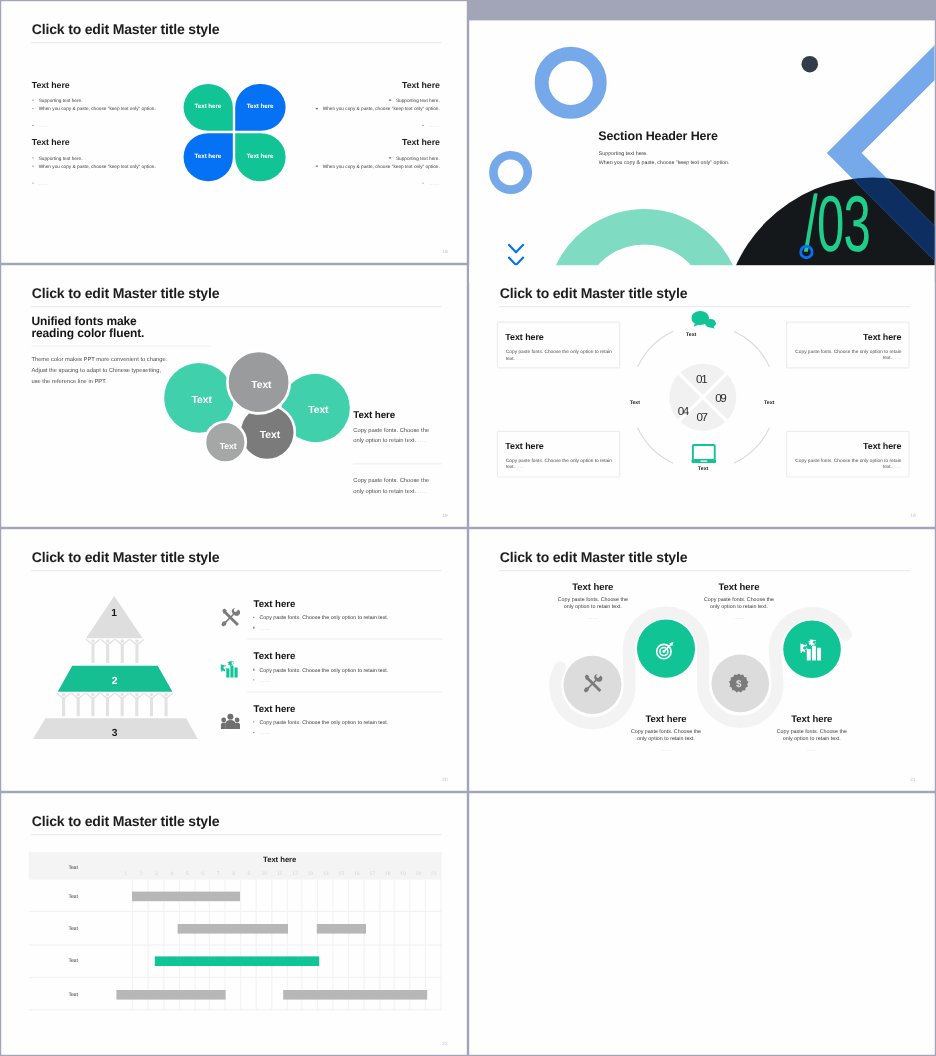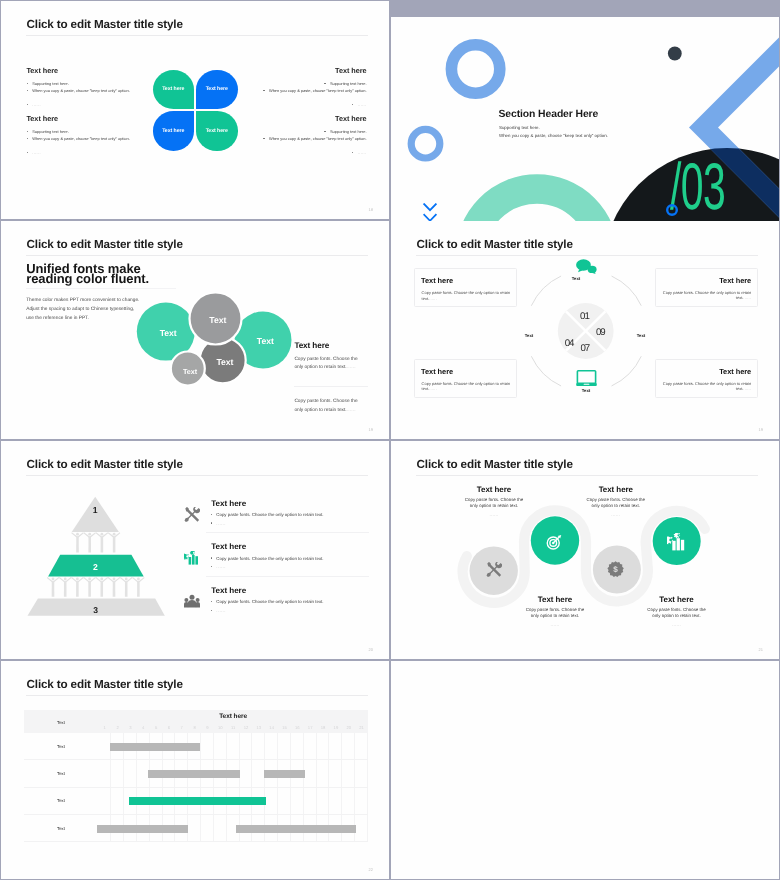--- a/index.html
+++ b/index.html
@@ -35,21 +35,21 @@
   .s2svg{position:absolute;left:0;top:0;}
   .s2head{position:absolute;left:107.5px;top:92px;font-size:10.4px;font-weight:bold;color:#1a1a1a;letter-spacing:-0.1px}
   .s2sub{position:absolute;font-size:4.4px;color:#3b3b3b;white-space:nowrap}
   .s2sub1{left:108px;top:107.5px}
   .s2sub2{left:108px;top:116.2px}
   .s2chev{position:absolute;left:32.4px;top:185.8px;}
   .s2num{position:absolute;left:279px;top:143.5px;font-size:66px;font-weight:300;color:#1fce8b;letter-spacing:-1px;line-height:50px;transform:scaleX(0.62);transform-origin:0 0;}
   .s2dot{position:absolute;left:275.1px;top:186.8px}
 
   
-  .s3lead{position:absolute;left:25.2px;top:43px;font-size:13px;font-weight:bold;color:#151515;line-height:10.3px;letter-spacing:-0.1px}
+  .s3lead{position:absolute;left:25.2px;top:43px;font-size:10px;font-weight:bold;color:#151515;line-height:10.3px;letter-spacing:-0.1px}
   .s3rule{position:absolute;left:25px;top:66.5px;width:150px;height:1px;background:#f3f3f5}
   .s3body{position:absolute;left:25.2px;top:74.5px;font-size:4.81px;color:#4a4a4a;line-height:9px;white-space:nowrap}
   .s3svg{position:absolute;left:0;top:0}
   .s3lbl{position:absolute;width:60px;text-align:center;font-size:8.63px;font-weight:bold;color:#fff;letter-spacing:-0.05px;line-height:9px}
   .s3lbl-sm{font-size:7.2px}
   .s3head{position:absolute;left:293.4px;top:119.5px;font-size:8.18px;font-weight:bold;color:#151515;letter-spacing:-0.1px}
   .s3txt{position:absolute;left:293.4px;font-size:4.81px;color:#4a4a4a;line-height:8.6px;white-space:nowrap}
   .s3txt1{top:134.5px}
   .s3txt2{top:177.4px}
   .s3rule2{position:absolute;left:293px;top:165.3px;width:74px;height:1px;background:#f0f0f2}

